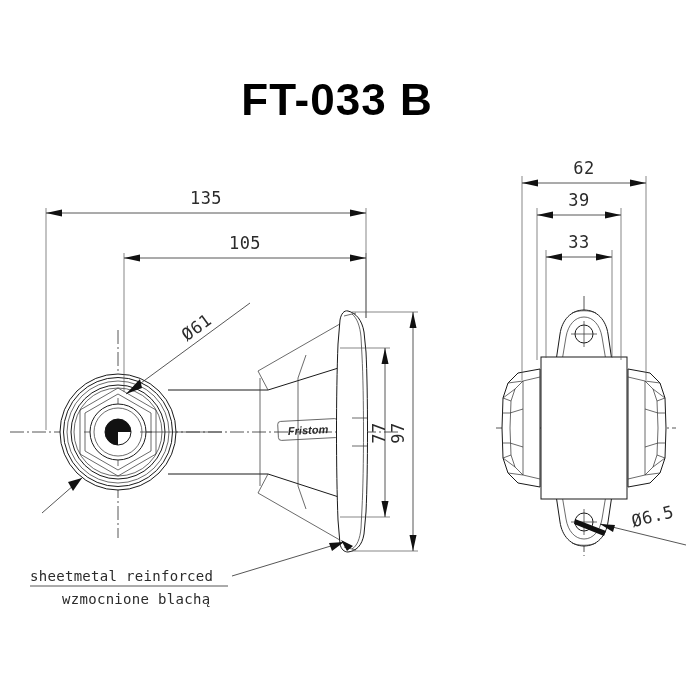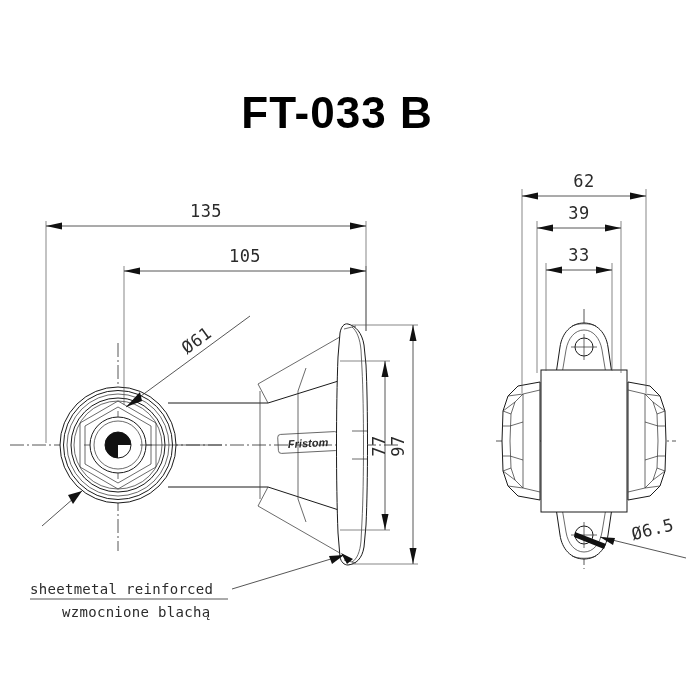--- a/index.html
+++ b/index.html
@@ -14,21 +14,20 @@
     position: relative;
     overflow: hidden;
     font-family: "Liberation Sans", sans-serif;
   }
   #drawing-root {
     position: absolute;
     left: 0;
     top: 0;
     width: 700px;
     height: 624px;
-    margin-top: 13px;
   }
   svg.sheet {
     display: block;
     width: 700px;
     height: 700px;
     background: #ffffff;
   }
   .ln {
     fill: none;
     stroke: #1a1a1a;

